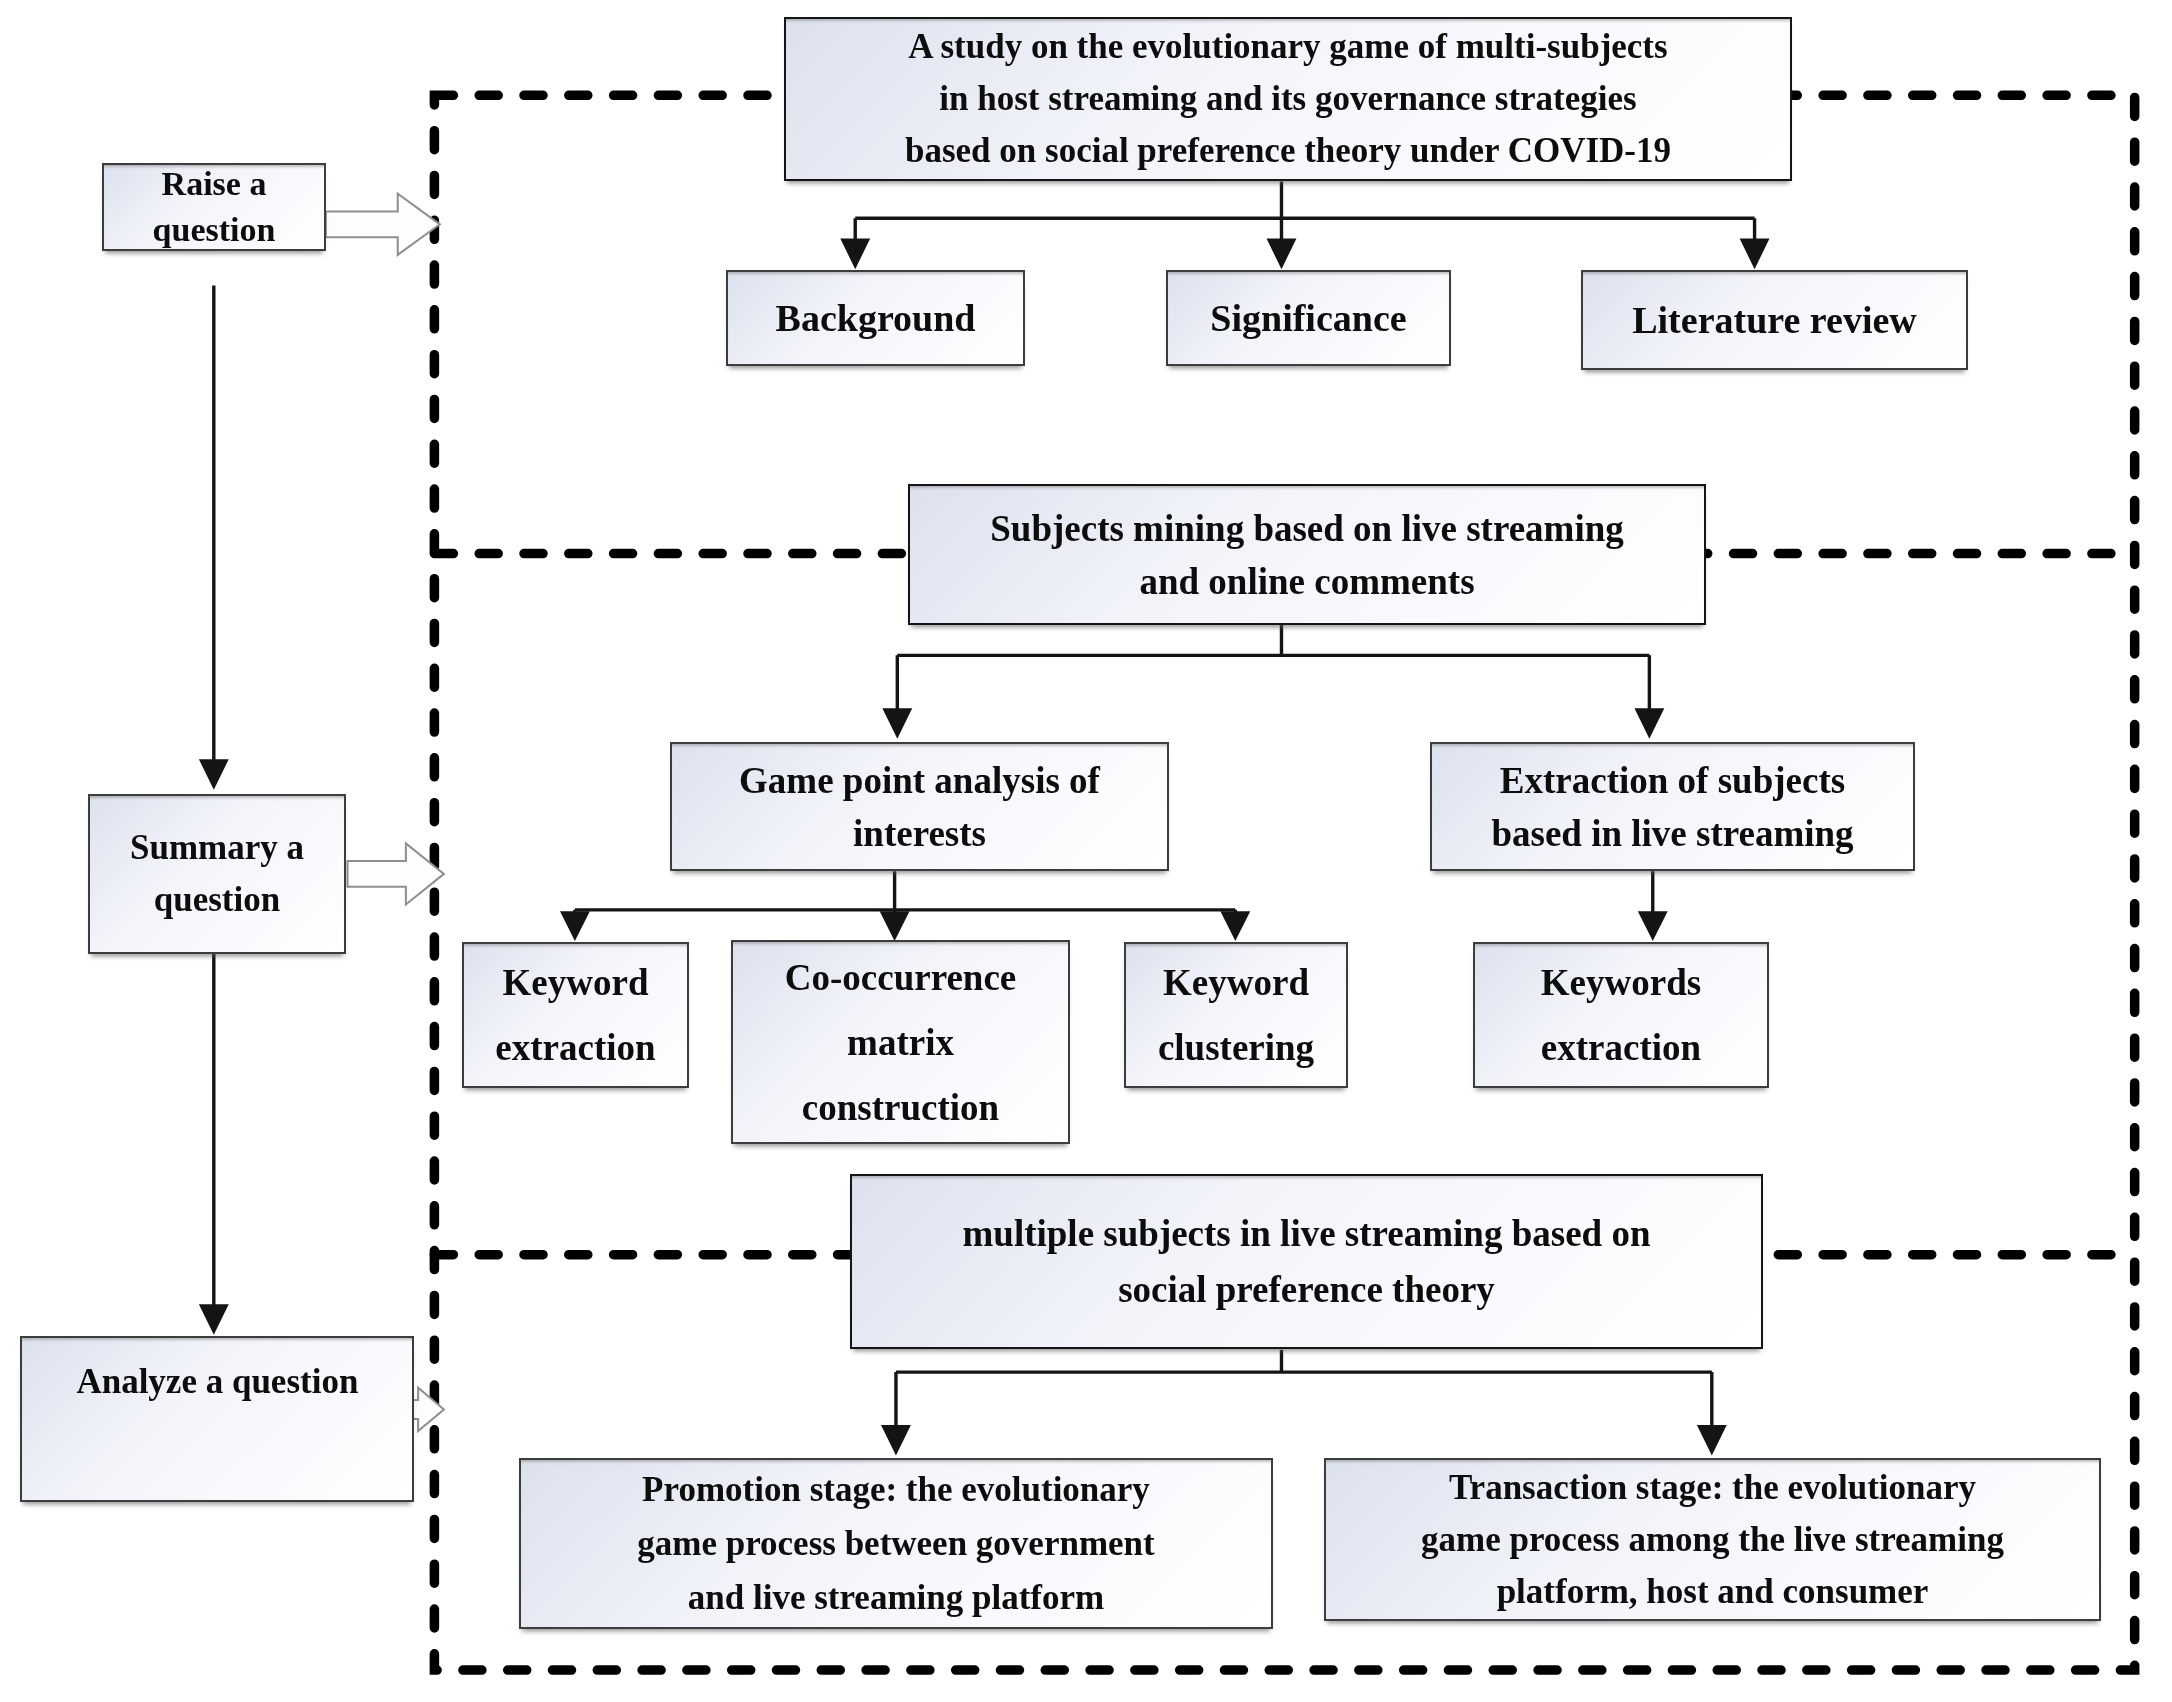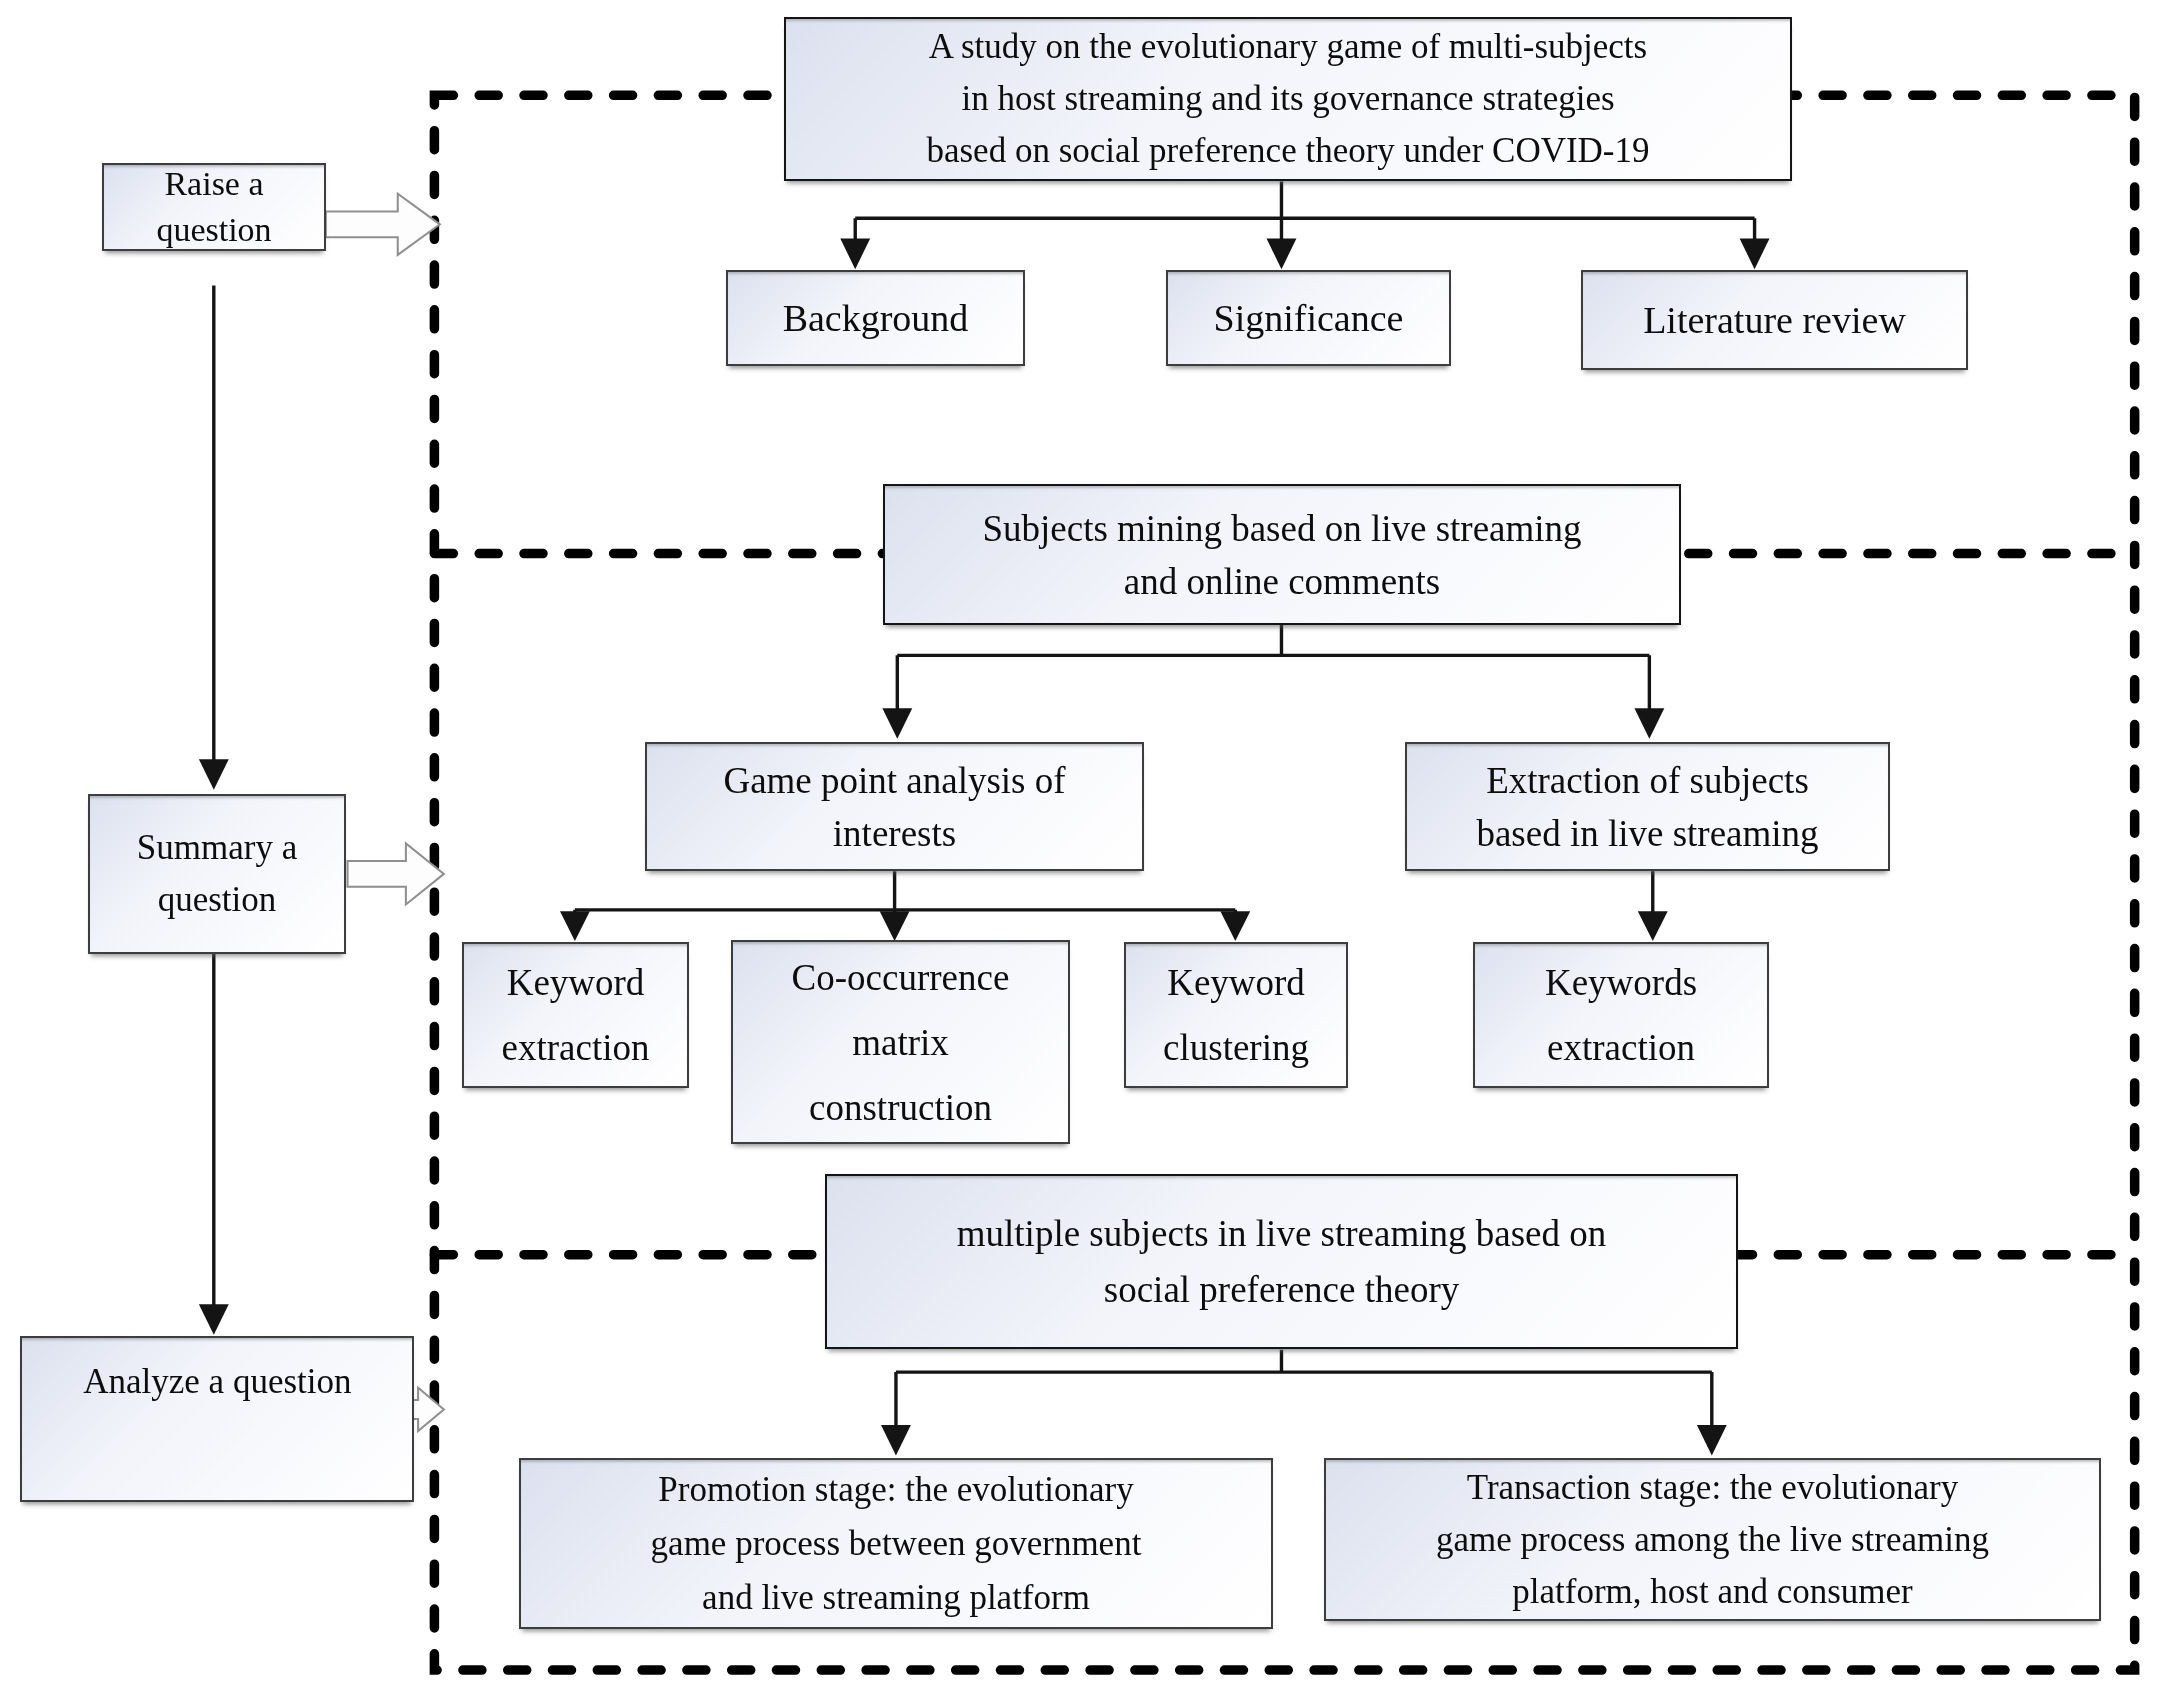--- a/index.html
+++ b/index.html
@@ -3,28 +3,28 @@
 <meta charset="utf-8">
 <style>
   html,body{margin:0;padding:0;background:#ffffff;}
   body{width:2172px;height:1703px;font-family:"Liberation Serif","DejaVu Serif",serif;}
   .stage{position:relative;width:2172px;height:1703px;overflow:hidden;background:#ffffff;}
   .layer{position:absolute;left:0;top:0;width:2172px;height:1703px;}
   svg.layer{z-index:1;}
   .box{
     position:absolute;box-sizing:border-box;z-index:2;
     background:linear-gradient(135deg,#dce1ee 0%,#f2f4fa 38%,#ffffff 100%);
-    border:2px solid #3d3d3d;color:#0d0d0d;font-weight:normal;text-align:center;
+    border:2px solid #3d3d3d;color:#0d0d0d;font-weight:bold;text-align:center;
     display:flex;flex-direction:column;justify-content:center;align-items:center;
     box-shadow:0 6.1px 4.8px -3.4px rgba(90,90,90,.65), inset 0 4.1px 2.7px -2px rgba(120,120,120,.45);
   }
   .strong{border-width:2.7px;border-color:#151515;}
   .f50{font-size:34px;line-height:46px;}
   .f52{font-size:35px;line-height:52px;}
-  .f54{font-size:37px;line-height:53px;}
+  .f54{font-size:37px;line-height:53px;margin-left:25px;}
   .f56{font-size:38px;line-height:48px;margin-left:20px;}
   .leaf{font-size:37px;line-height:65px;}
   .toppad{justify-content:flex-start;padding-top:18px;}
   .ln{width:100%;}
 </style>
 </head>
 <body>
 
 <div class="stage">
 

